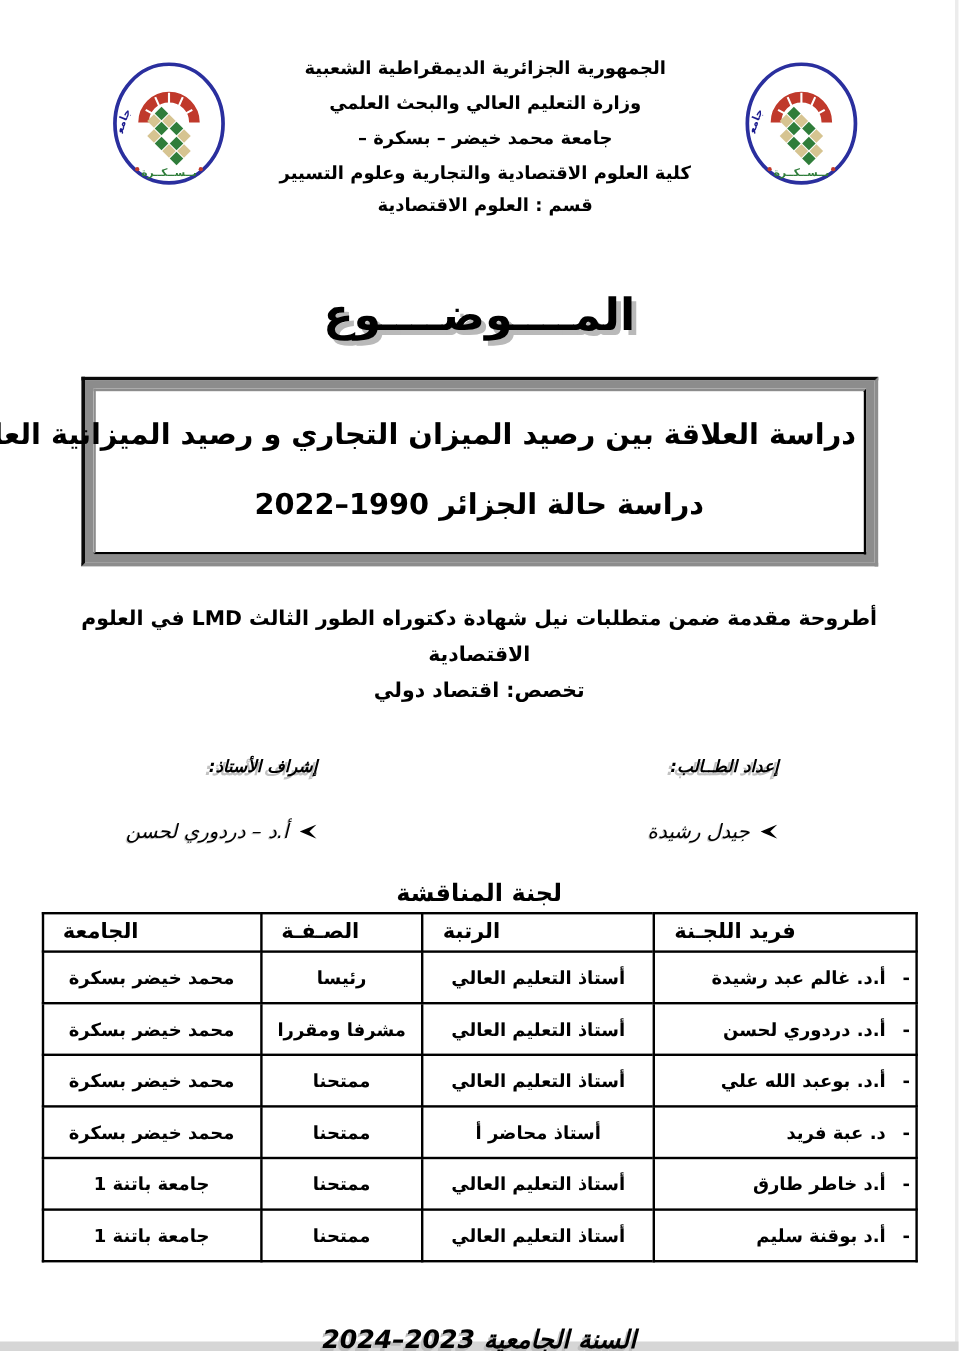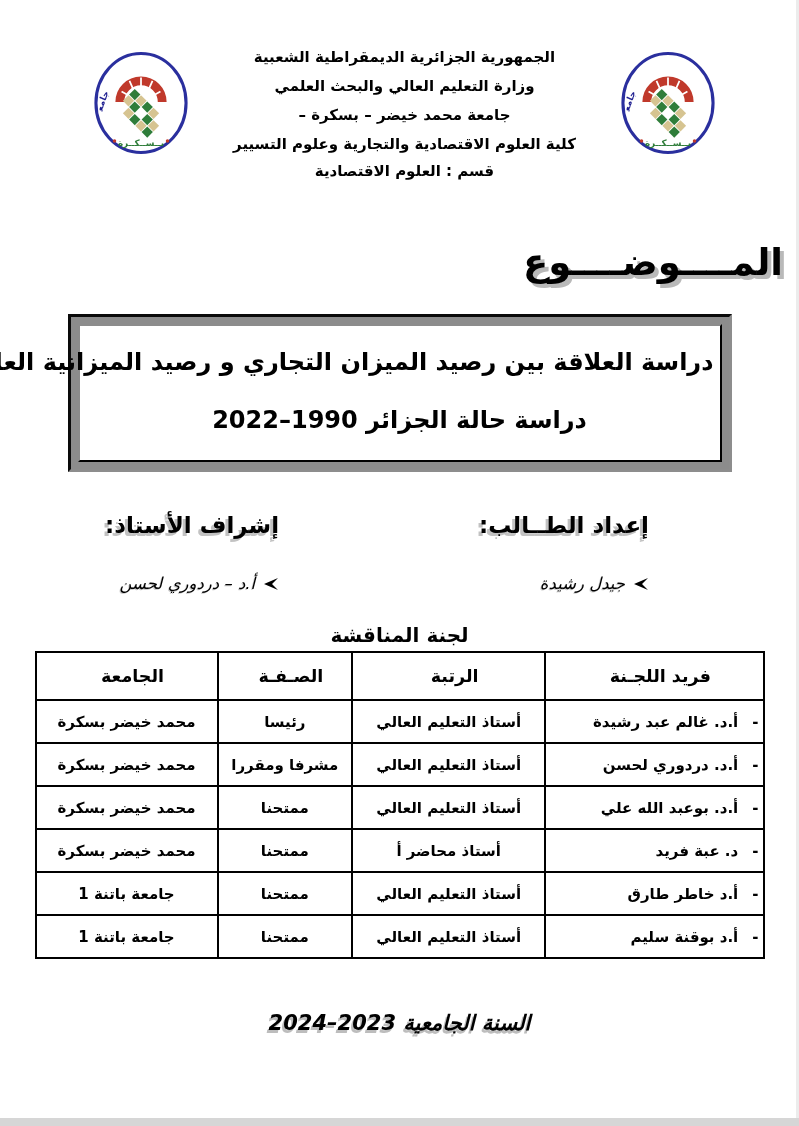--- a/index.html
+++ b/index.html
@@ -12,21 +12,21 @@
     box-shadow: inset 0 -8px 0 #d6d6d6, inset -3px 0 0 #ececec;
   }
   
   .hdr{display:flex;align-items:flex-start;justify-content:space-between;padding:0 78px 0 88px;}
   .hdr-center{flex:1;text-align:center;padding-top:2px;}
   .hdr-line{font-weight:bold;font-size:15px;margin:0 0 11px 0;}
   .hdr-line.caligr{font-size:15px;margin-bottom:9px;}
   .logo{width:106px;height:114px;flex:0 0 auto;}
   
   .subject{
-    margin:52px 16px 0 0;font-size:37px;font-weight:bold;
+    text-align:center;margin:52px 0 0 0;font-size:37px;font-weight:bold;
     text-shadow:4px 4px 0 #b9b9b9;letter-spacing:1px;
   }
   
   .box-outer{
     margin:30px auto 0 auto;width:664px;box-sizing:border-box;
     border:3px solid;border-color:#0a0a0a #8d8d8d #8d8d8d #0a0a0a;
   }
   .box-frame{border:7px solid #8c8c8c;}
   .box-inner{
     border:2px solid;border-color:#8c8c8c #000 #000 #8c8c8c;background:#fff;
@@ -36,33 +36,33 @@
   .box-line:last-child{margin-bottom:6px;}
   
   .note{
     text-align:center;font-weight:bold;font-size:17px;line-height:1.75;margin:30px 30px 0 30px;
   }
   
   .prep-row{display:flex;justify-content:space-between;margin:40px 150px 0 95px;}
   .prep-col{display:flex;flex-direction:column;}
   .prep-col.sup{margin-left:10px;}
   .prep-heading{
-    font-size:23px;font-weight:bold;
+    font-size:14px;font-weight:bold;font-style:italic;
     text-shadow:-3px 3px 0 #c2c2c2;margin-bottom:36px;
   }
   .prep-name{
     font-size:16.5px;font-weight:normal;font-style:italic;
     text-shadow:-1px 1px 0 #cfcfcf;display:flex;align-items:center;gap:9px;
   }
   .arrow-ic{flex:0 0 auto;display:inline-block;}
   
   .committee-title{text-align:center;font-size:20px;font-weight:bold;margin:30px 0 4px 0;}
   table.jury{border-collapse:collapse;margin:0 auto;width:730px;table-layout:fixed;}
   table.jury td,table.jury th{border:2px solid #000;font-weight:bold;padding:0 4px;box-sizing:border-box;}
-  table.jury th{height:48px;font-size:17.5px;text-align:center;vertical-align:middle;padding-left:16px;}
+  table.jury th{height:32px;font-size:17.5px;text-align:left;vertical-align:middle;padding-left:16px;}
   table.jury td{height:43px;font-size:15px;text-align:center;vertical-align:middle;}
   td.member-cell{text-align:right;padding-right:26px;}
   td.member-cell .member-wrap{display:flex;align-items:center;gap:14px;}
   td.rank-cell{vertical-align:top;padding-top:3px;}
   
   .footer{
     text-align:center;margin-top:52px;font-size:21px;font-weight:bold;font-style:italic;
     text-shadow:-2px 3px 0 #bdbdbd;
   }
 </style>
@@ -138,20 +138,24 @@
 
   <div class="box-outer">
     <div class="box-frame">
       <div class="box-inner">
         <p class="box-line">دراسة العلاقة بين رصيد الميزان التجاري و رصيد الميزانية العامة للدولة</p>
         <p class="box-line">دراسة حالة الجزائر 1990–2022</p>
       </div>
     </div>
   </div>
 
+  <div class="note">
+    <div>أطروحة مقدمة ضمن متطلبات نيل شهادة دكتوراه الطور الثالث LMD في العلوم الاقتصادية</div>
+    <div>تخصص: اقتصاد دولي</div>
+  </div>
 
   <div class="prep-row">
     <div class="prep-col">
       <div class="prep-heading">إعداد الطــالب:</div>
       <div class="prep-name">
         <svg class="arrow-ic" width="15" height="12" viewBox="0 0 15 12" aria-hidden="true">
           <path d="M14,0 L0,6 L14,12 L8,6 Z" fill="#000"></path>
         </svg>
         <span>جيدل رشيدة</span>
       </div>

